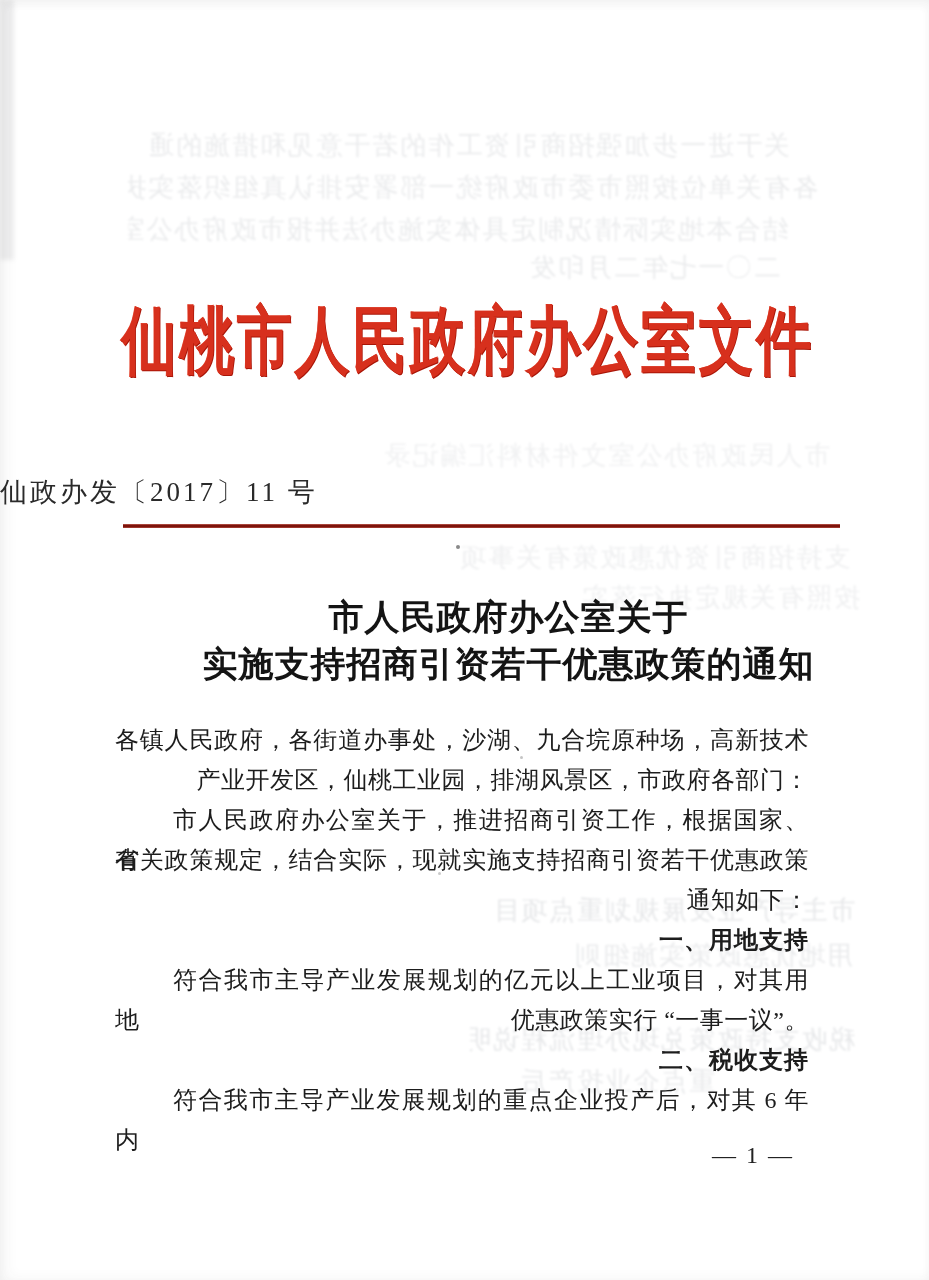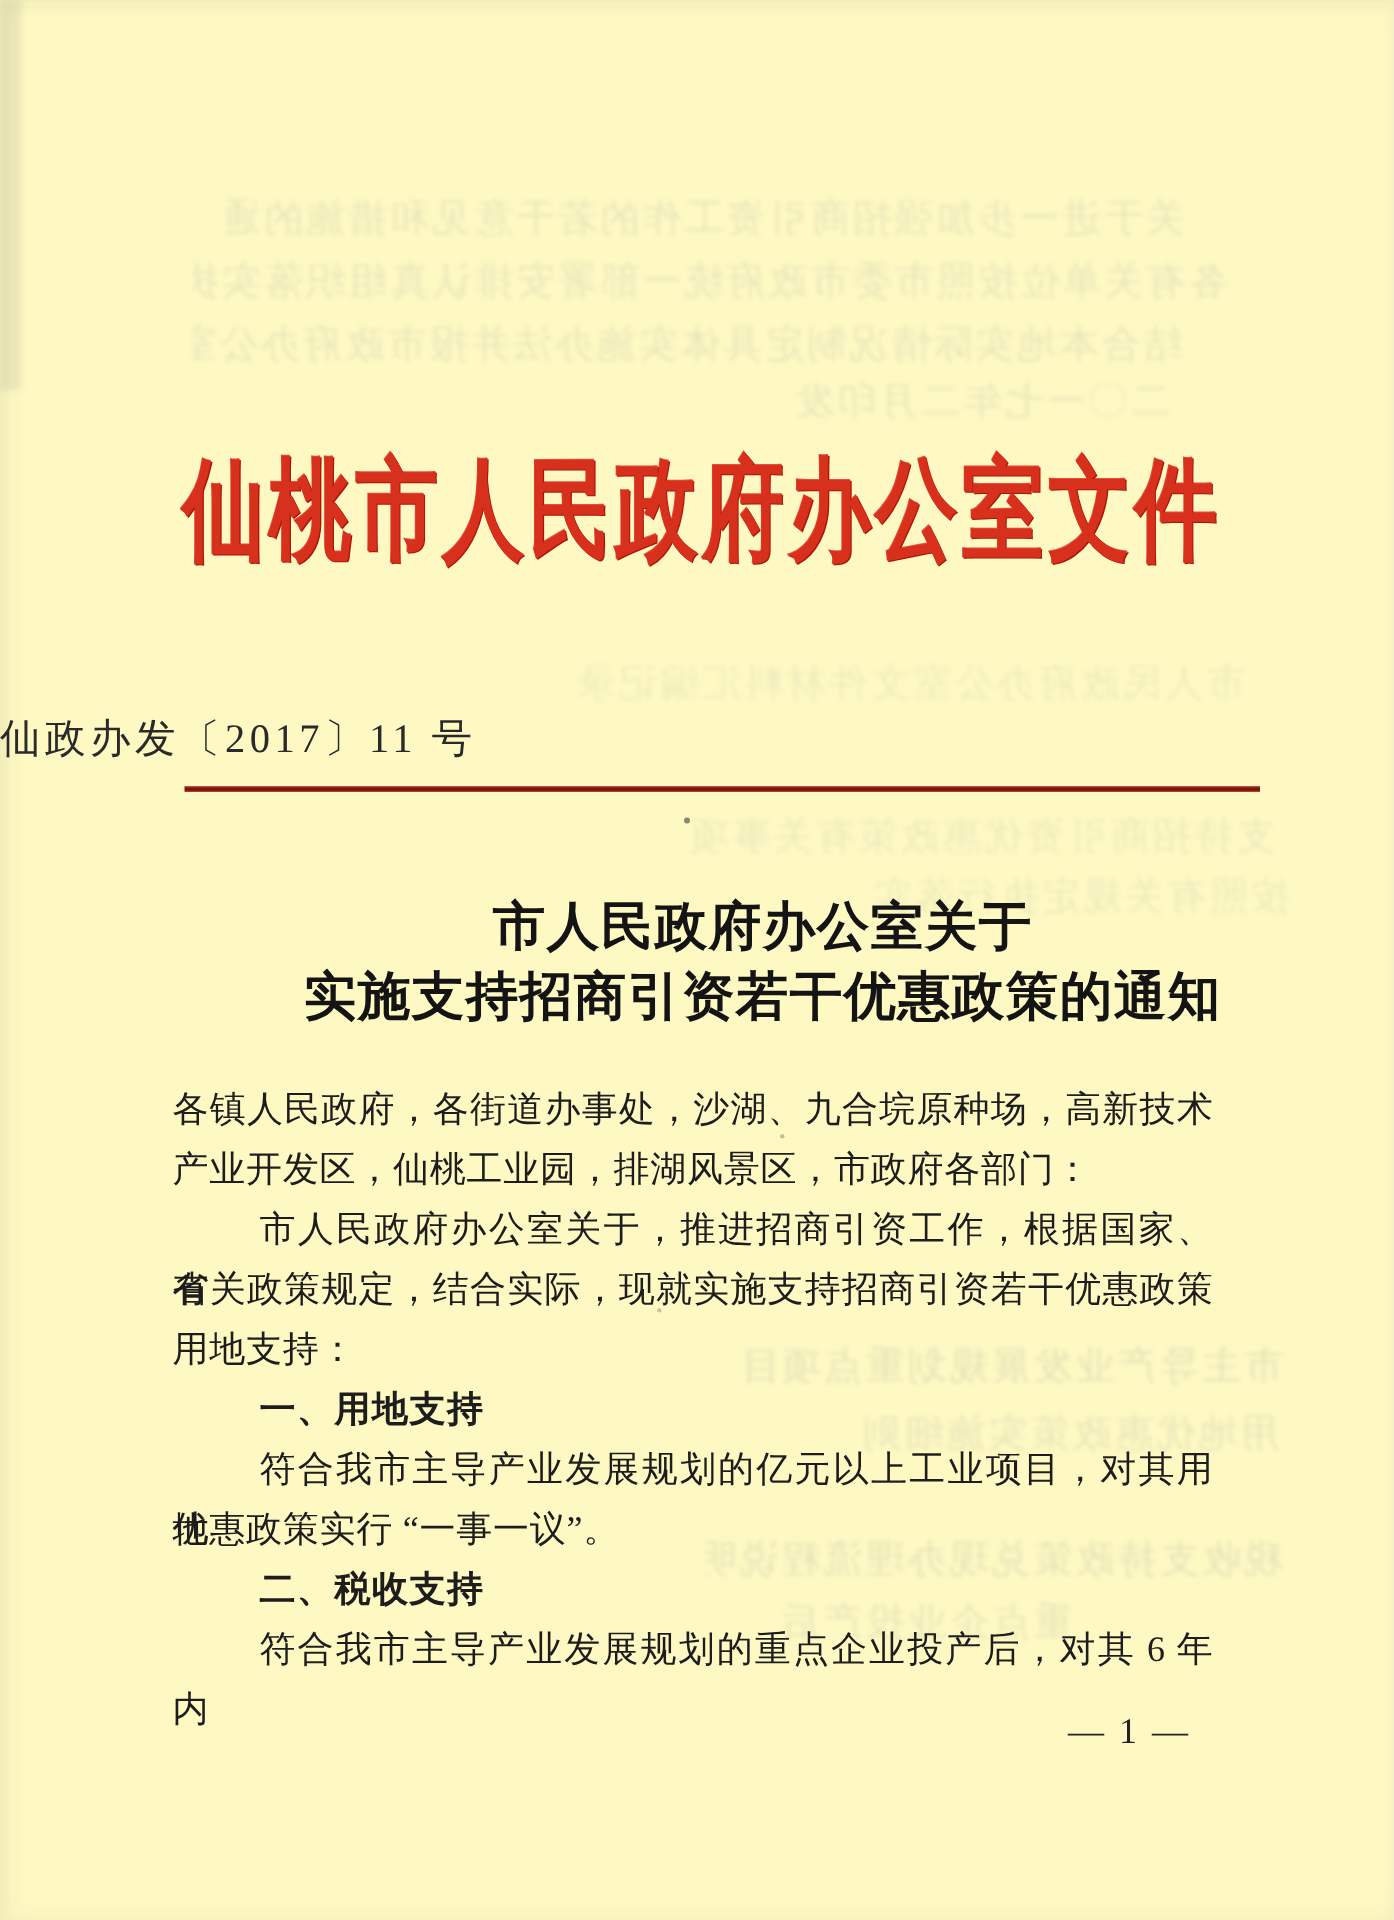--- a/index.html
+++ b/index.html
@@ -4,21 +4,21 @@
 <style>
   html,body{margin:0;padding:0;}
   body{
     width:929px;height:1280px;
     background:#e9e9e7;
     font-family:"Liberation Serif","DejaVu Serif",serif;
   }
   .page{
     position:relative;
     width:929px;height:1280px;
-    background:#fef9c3;
+    background:#ffffff;
     overflow:hidden;
     box-shadow:inset 6px 0 14px rgba(60,60,60,0.05), inset 0 4px 10px rgba(60,60,60,0.04);
   }
   
   .ghost{
     position:absolute;
     white-space:nowrap;
     overflow:hidden;
     color:#6f7680;
     opacity:0.14;
@@ -75,20 +75,21 @@
   .body-text{
     position:absolute;top:720px;left:115px;width:694px;
     font-size:24px;
     color:#1d1d1d;
     letter-spacing:0.5px;
   }
   .line{
     height:40px;
     line-height:40px;
     white-space:nowrap;
+    text-align:right;
   }
   .line.full{
     text-align:justify;
     text-align-last:justify;
     white-space:normal;
   }
   .line.indent{ text-indent:58px; }
   .line.head{
     font-family:"Liberation Sans","DejaVu Sans",sans-serif;
     font-weight:bold;
@@ -135,21 +136,21 @@
   <div class="notice-title">
     <div>市人民政府办公室关于</div>
     <div>实施支持招商引资若干优惠政策的通知</div>
   </div>
 
   <div class="body-text">
     <div class="line full">各镇人民政府，各街道办事处，沙湖、九合垸原种场，高新技术</div>
     <div class="line">产业开发区，仙桃工业园，排湖风景区，市政府各部门：</div>
     <div class="line full indent">市人民政府办公室关于，推进招商引资工作，根据国家、省</div>
     <div class="line full">有关政策规定，结合实际，现就实施支持招商引资若干优惠政策</div>
-    <div class="line">用地支持：</div>
+    <div class="line">通知如下：</div>
     <div class="line indent head">一、用地支持</div>
     <div class="line full indent">符合我市主导产业发展规划的亿元以上工业项目，对其用地</div>
     <div class="line">优惠政策实行 “一事一议”。</div>
     <div class="line indent head">二、税收支持</div>
     <div class="line full indent">符合我市主导产业发展规划的重点企业投产后，对其 6 年内</div>
   </div>
 
   <div class="page-number">— 1 —</div>
 
 </div>

